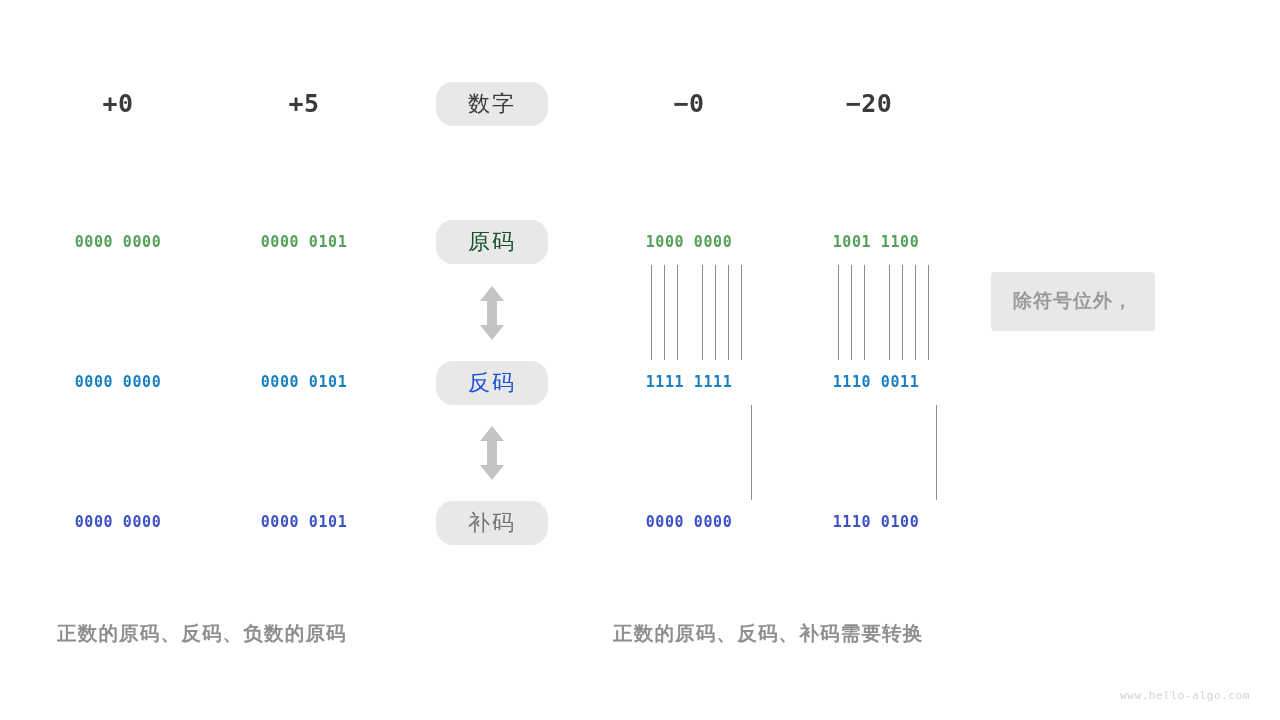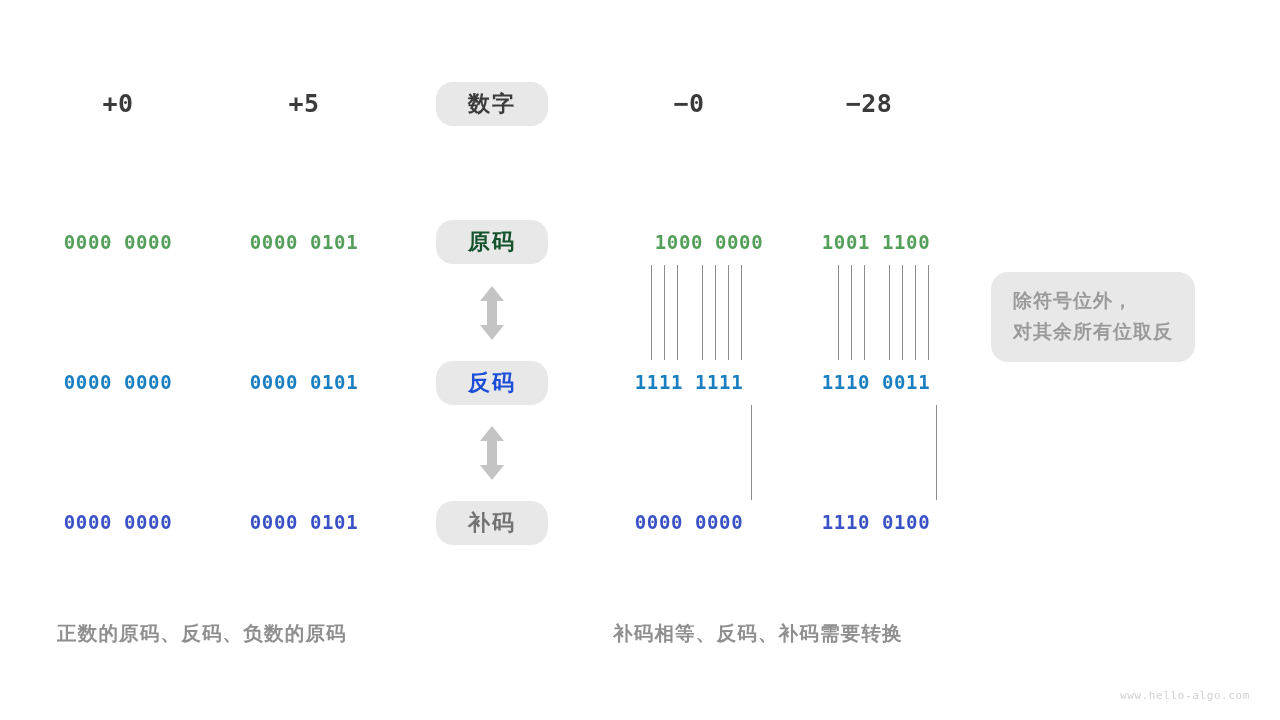--- a/index.html
+++ b/index.html
@@ -34,37 +34,37 @@
     font-family: "DejaVu Sans Mono", "Liberation Mono", monospace;
     font-size: 25px;
     font-weight: 700;
     color: #3b3b3b;
     letter-spacing: 0.5px;
   }
 
   
   .bits {
     font-family: "DejaVu Sans Mono", "Liberation Mono", monospace;
-    font-size: 19px;
+    font-size: 15px;
     font-weight: 700;
     letter-spacing: 0.6px;
   }
   .bits.green  { color: #54a05a; }
   .bits.blue   { color: #1a7fc1; }
   .bits.indigo { color: #3a52c6; }
 
   
   .badge {
     position: absolute;
     transform: translate(-50%, -50%);
     background: #e8e8e8;
     border-radius: 17px;
     padding: 11px 32px;
     font-size: 22px;
-    font-weight: 700;
+    font-weight: 400;
     letter-spacing: 2px;
     white-space: nowrap;
     line-height: 1;
   }
   .badge.dark   { color: #3b3b3b; }
   .badge.green  { color: #14532d; }
   .badge.blue   { color: #1d4ed8; }
   .badge.indigo { color: #737373; }
 
   
@@ -79,21 +79,21 @@
   .connector {
     position: absolute;
     width: 1px;
     background: #8c8c8c;
   }
 
   
   .note {
     position: absolute;
     background: #e8e8e8;
-    border-radius: 17px;
+    border-radius: 4px;
     color: #9a9a9a;
     font-size: 19px;
     font-weight: 700;
     line-height: 1.62;
     padding: 14px 22px;
     letter-spacing: 1px;
     white-space: nowrap;
   }
 
   
@@ -120,26 +120,26 @@
 </style>
 </head>
 <body>
 
 <div class="stage">
 
   <div class="cell num" style="left:118px; top:103px;">+0</div>
   <div class="cell num" style="left:304px; top:103px;">+5</div>
   <div class="badge dark" style="left:492px; top:104px;">数字</div>
   <div class="cell num" style="left:689px; top:103px;">−0</div>
-  <div class="cell num" style="left:869px; top:103px;">−28</div>
+  <div class="cell num" style="left:869px; top:103px;">−20</div>
 
   <div class="cell bits green" style="left:118px; top:242px;">0000 0000</div>
   <div class="cell bits green" style="left:304px; top:242px;">0000 0101</div>
   <div class="badge green" style="left:492px; top:242px;">原码</div>
-  <div class="cell bits green" style="left:689px; top:242px;margin-left:20px;">1000 0000</div>
+  <div class="cell bits green" style="left:689px; top:242px;">1000 0000</div>
   <div class="cell bits green" style="left:876px; top:242px;">1001 1100</div>
 
   <div class="cell bits blue" style="left:118px; top:382px;">0000 0000</div>
   <div class="cell bits blue" style="left:304px; top:382px;">0000 0101</div>
   <div class="badge blue" style="left:492px; top:383px;">反码</div>
   <div class="cell bits blue" style="left:689px; top:382px;">1111 1111</div>
   <div class="cell bits blue" style="left:876px; top:382px;">1110 0011</div>
 
   <div class="cell bits indigo" style="left:118px; top:522px;">0000 0000</div>
   <div class="cell bits indigo" style="left:304px; top:522px;">0000 0101</div>
@@ -172,22 +172,21 @@
   <div class="connector" style="left:889px; top:265px; height:95px;"></div>
   <div class="connector" style="left:902px; top:265px; height:95px;"></div>
   <div class="connector" style="left:915px; top:265px; height:95px;"></div>
   <div class="connector" style="left:928px; top:265px; height:95px;"></div>
 
   <div class="connector" style="left:751px; top:405px; height:95px;"></div>
   <div class="connector" style="left:936px; top:405px; height:95px;"></div>
 
   <div class="note" style="left:991px; top:272px;">
     <div>除符号位外，</div>
-    <div>对其余所有位取反</div>
   </div>
 
 
   <div class="caption" style="left:57px; top:620px;">正数的原码、反码、负数的原码</div>
-  <div class="caption" style="left:613px; top:620px;">补码相等、反码、补码需要转换</div>
+  <div class="caption" style="left:613px; top:620px;">正数的原码、反码、补码需要转换</div>
 
   <div class="watermark">www.hello-algo.com</div>
 
 </div>
 
 </body></html>

